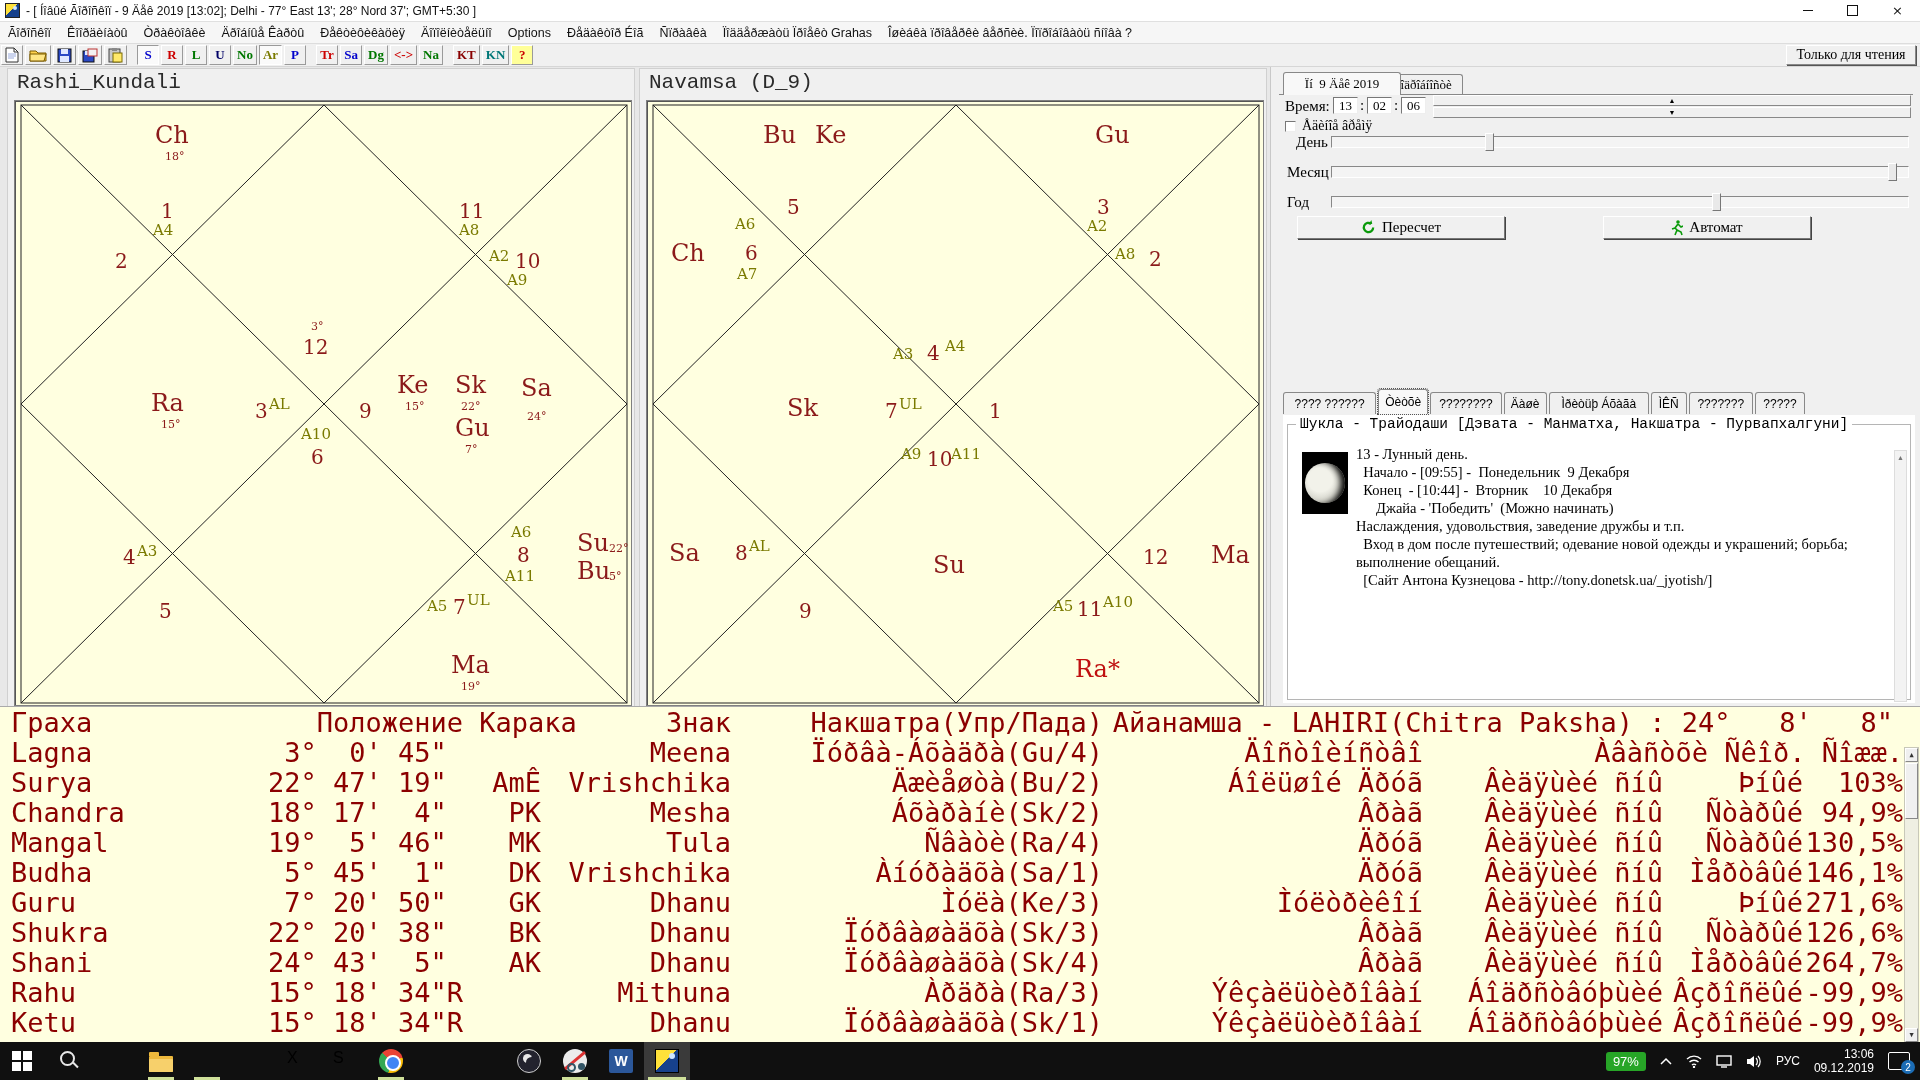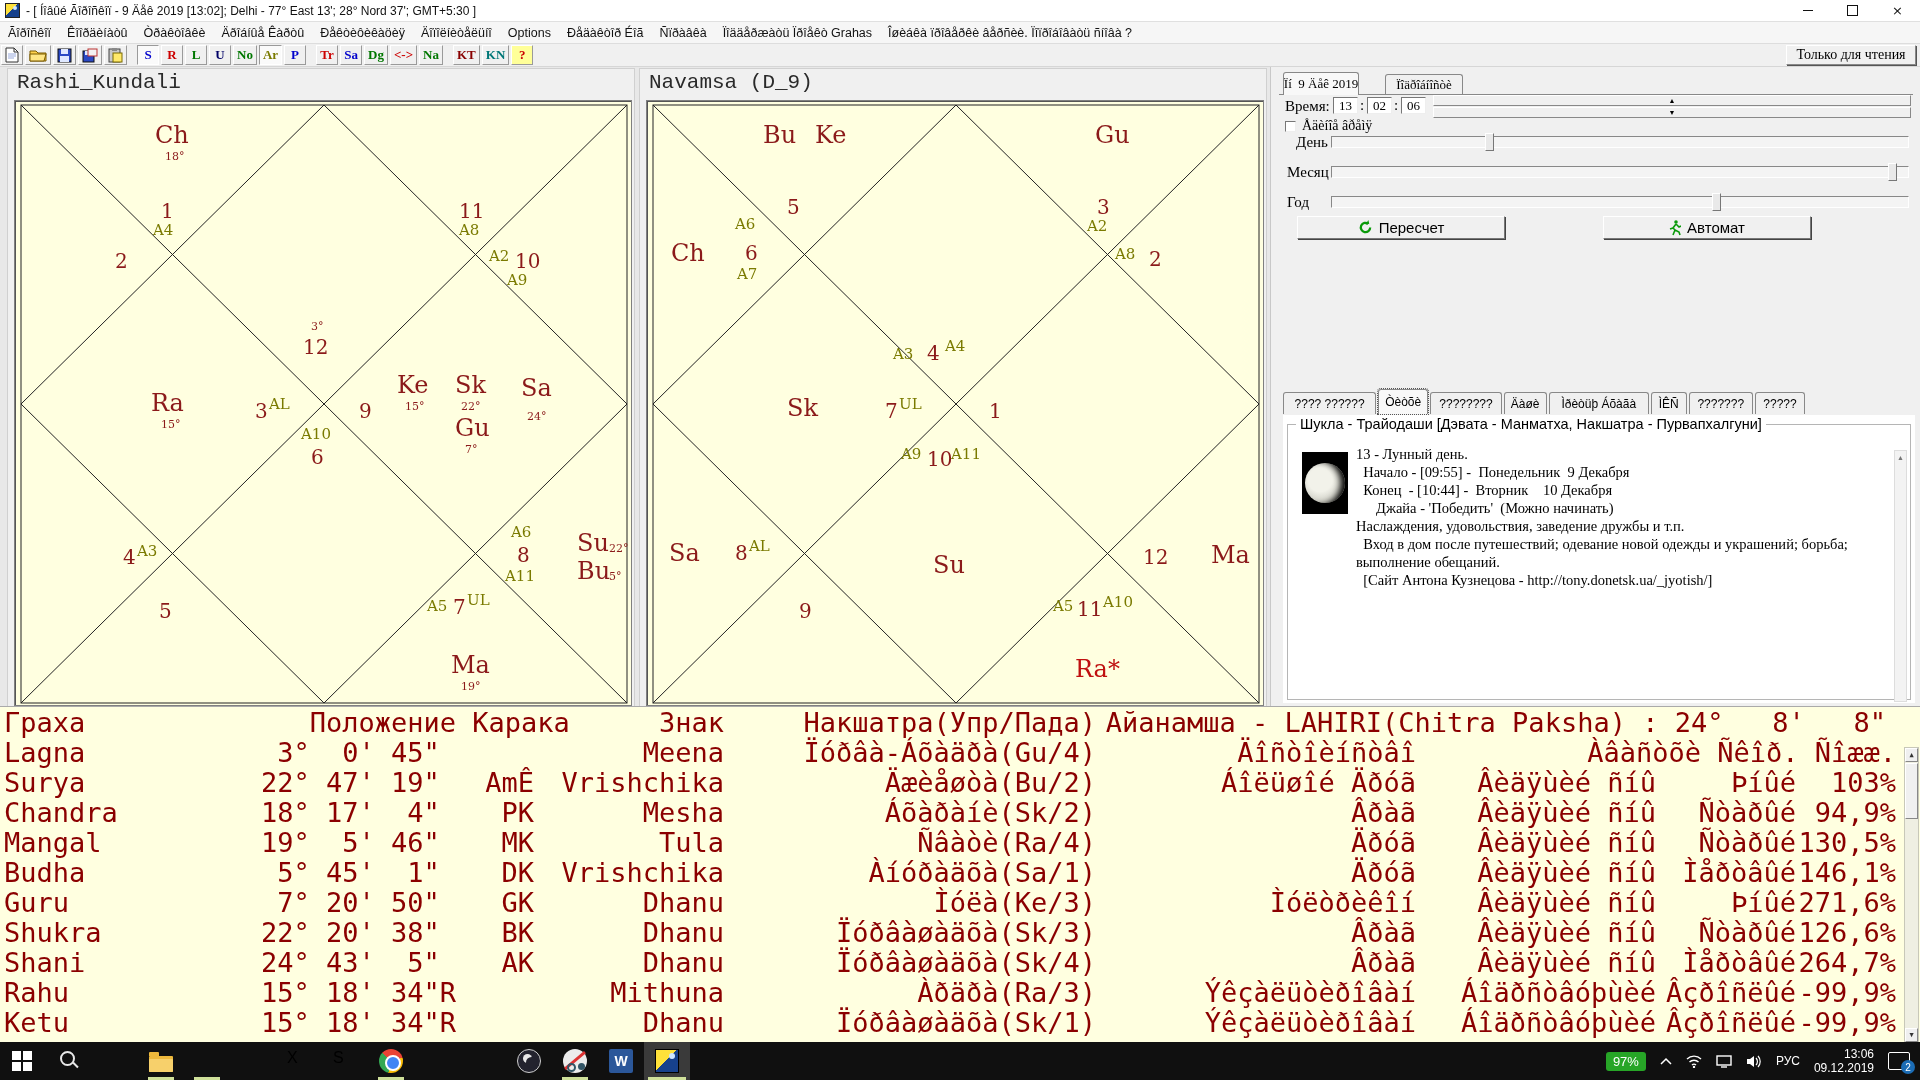--- a/index.html
+++ b/index.html
@@ -56,41 +56,41 @@
     background:#fff;font-family:"Liberation Serif",serif;font-size:13px;text-align:center;line-height:15px}
   .spin-strip{position:absolute;left:162px;width:478px;height:11px;background:#f0f0f0;
     border:1px solid;border-color:#fff #888 #888 #fff;display:flex;align-items:center;justify-content:center;
     font-size:7px;color:#000;line-height:1}
   .chk{position:absolute;width:11px;height:11px;background:#fff;border:1px solid;border-color:#777 #eee #eee #777}
   .slider-track{position:absolute;left:60px;width:578px;height:12px;background:#f4f4f4;
     border:1px solid;border-color:#888 #fff #fff #888}
   .slider-thumb{position:absolute;width:9px;height:18px;background:#e9e9e9;border:1px solid;
     border-color:#fff #777 #777 #fff;top:-4px}
   .pbtn{position:absolute;height:23px;background:#f0f0f0;border:1px solid;border-color:#fff #777 #777 #fff;
-    box-shadow:1px 1px 0 #444;font-family:Liberation Sans, sans-serif;font-size:15px;color:#000;
+    box-shadow:1px 1px 0 #444;font-family:Liberation Serif, serif;font-size:15px;color:#000;
     display:flex;align-items:center;justify-content:center;gap:6px}
   #white-box{position:absolute;left:12px;top:348px;width:632px;height:288px;background:#fff}
   #groupbox{position:absolute;left:4px;top:9px;width:624px;height:276px;
     border:1px solid #b5b5b5;box-shadow:inset 1px 1px 0 #fff}
   #gb-legend{position:absolute;left:8px;top:-9px;background:#fff;padding:0 4px;
-    font-family:Liberation Sans, sans-serif;font-size:14.5px;color:#000;white-space:pre}
+    font-family:Liberation Mono, monospace;font-size:14.5px;color:#000;white-space:pre}
   #moon-img{position:absolute;left:14px;top:27px;width:46px;height:62px;background:#000;
     display:flex;align-items:center;justify-content:center}
   #moon-disc{width:40px;height:40px;border-radius:50%;
     background:radial-gradient(circle at 38% 42%,#f2f2ea 0 35%,#c9c9c0 70%,#8f8f86 100%);
     box-shadow:inset -7px 0 6px -3px #000}
   .moon-line{position:absolute;left:68px;font-family:"Liberation Serif",serif;font-size:14.5px;
     color:#000;white-space:pre;line-height:18px}
   .mini-scroll{position:absolute;right:3px;top:25px;width:13px;height:252px;background:#f3f3f3;border:1px solid #ddd}
   .mini-scroll .up{position:absolute;top:0;left:0;width:11px;height:13px;font-size:7px;color:#777;
     display:flex;align-items:center;justify-content:center}
   
   #gtable{position:absolute;left:0;top:706px;width:1920px;height:336px;background:#ffffe0;
     font-family:"DejaVu Sans Mono",monospace;font-size:27px;color:#8b0000;border-top:1px solid #aaa}
-  .trow{display:flex;height:30px;align-items:center;padding-left:4px}
+  .trow{display:flex;height:30px;align-items:center;padding-left:11px}
   .tc{display:flex;justify-content:flex-end;white-space:pre;overflow:visible}
   .tc span{white-space:pre}
   .c0{width:180px;justify-content:flex-start}
   .c1{width:272px}.c2{width:78px}.c3{width:190px}.c4{width:372px}
   .c5{width:320px}.c6{width:240px}.c7{width:140px}.c8{width:100px}
   .c2h{width:78px;justify-content:flex-start}
   .cay{width:790px}
   #tbl-scroll{position:absolute;right:1px;top:40px;width:15px;height:296px;background:#efefe2;border:1px solid #c8c8b8}
   #tbl-scroll .ar{position:absolute;left:0;width:13px;height:14px;background:#f0f0f0;border:1px solid;
     border-color:#fff #888 #888 #fff;font-size:7px;display:flex;align-items:center;justify-content:center;color:#333}
@@ -330,21 +330,21 @@
         <div class="cl cl-r" style="left: 430px; top: 498px;">11</div>
         <div class="cl cl-a" style="left: 456px; top: 494px;">A10</div>
         <div class="cl cl-x" style="left: 428px; top: 556px;">Ra*</div>
         <div class="cl cl-r" style="left: 496px; top: 446px;">12</div>
         <div class="cl cl-p" style="left: 564px; top: 442px;">Ma</div>
       </div>
   </div>
 </div>
 
 <div id="panel">
-  <div class="tab active" style="left:12px;top:5px;width:76px;height:23px">
+  <div class="tab active" style="left:12px;top:5px;width:118px;height:23px">
       <span style="white-space:pre">Ïí  9 Äåê 2019</span>
     </div>
   <div class="tab" style="left:114px;top:7px;width:78px;height:21px">
       <span>Ïîäðîáíîñòè</span>
     </div>
   <div id="tabs1-underline"></div>
 
   <div class="plabel" style="left:14px;top:31px">Время:</div>
   <div class="tfield" style="left:62px;top:30px">13</div>
   <div class="plabel" style="left:89px;top:30px">:</div>

